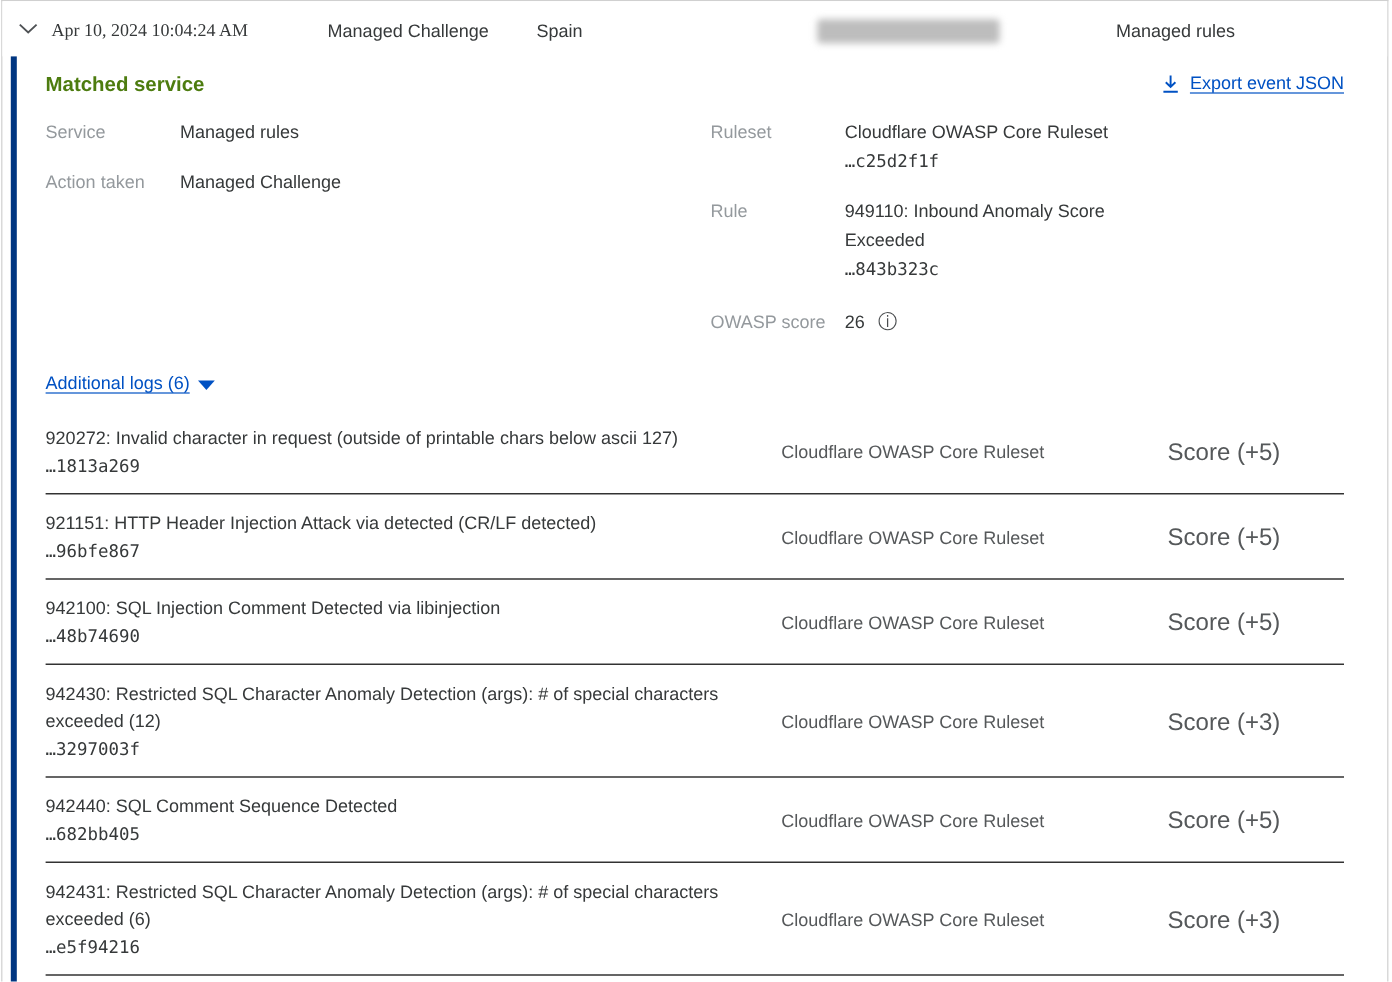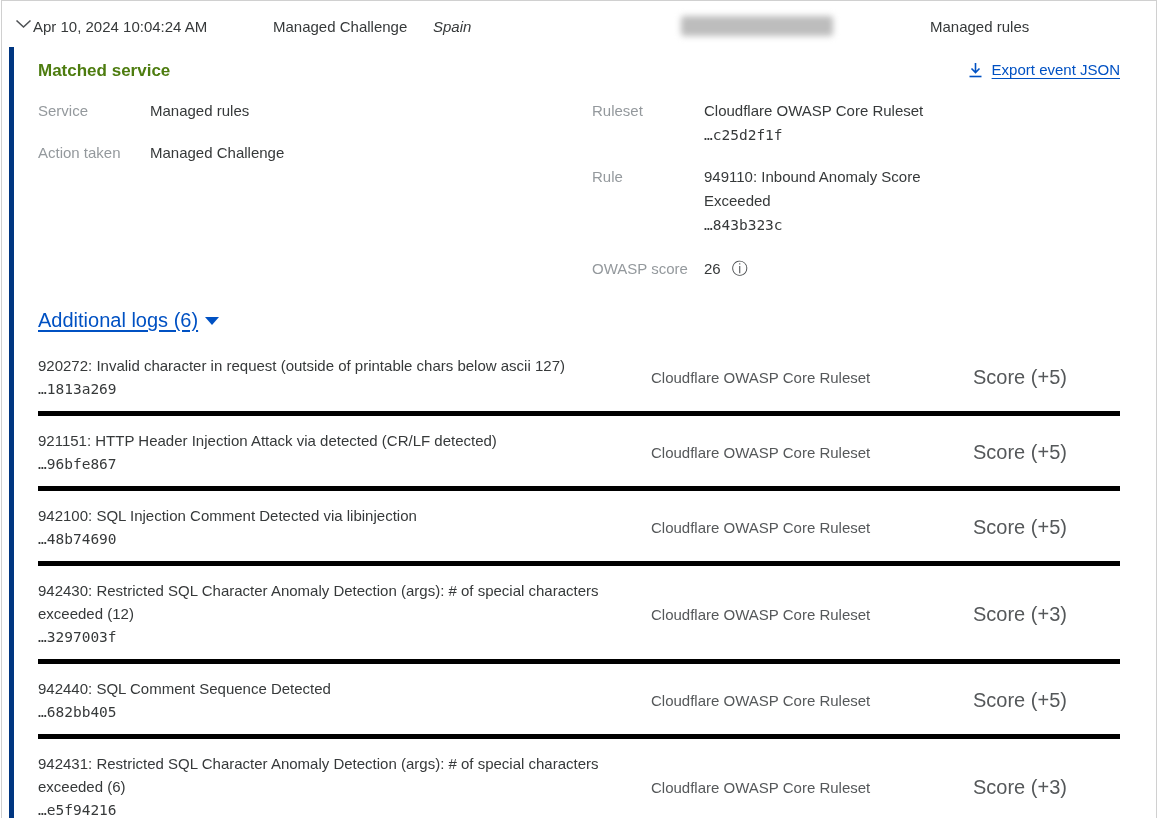--- a/index.html
+++ b/index.html
@@ -20,23 +20,23 @@
   }
   
   .event-row {
     position: relative;
     height: 46px;
     cursor: pointer;
     background: #fff;
   }
   .event-row .chevron { position: absolute; left: 13px; top: 18px; width: 17px; height: 10px; }
   .event-row .cell { position: absolute; top: 17px; font-size: 15px; color: #36393a; white-space: nowrap; }
-  .cell-timestamp { left: 31px; }
+  .cell-timestamp { left: 41px; font-family: Liberation Serif, serif; }
   .cell-action    { left: 271px; }
-  .cell-country   { left: 431px; font-style: italic; }
+  .cell-country   { left: 445px; }
   .cell-service   { left: 928px; }
   .redacted {
     position: absolute; left: 679px; top: 15px;
     width: 152px; height: 20px;
     background: #bdbdbd; border-radius: 3px;
     filter: blur(3px);
   }
   
   .panel {
     position: relative;
@@ -74,36 +74,36 @@
   .owasp-row { margin-top: 20px; margin-bottom: 0; }
   .owasp-value { display: flex; align-items: center; gap: 11px; }
   .info-icon {
     font-size: 16px; color: #4a4d4f; line-height: 1;
     cursor: pointer; user-select: none;
   }
   
   .additional-logs {
     display: inline-flex; align-items: center;
     margin-top: 27px;
-    color: #0051c3; font-size: 20px; line-height: 24px;
+    color: #0051c3; font-size: 15px; line-height: 24px;
     cursor: pointer;
   }
   .additional-logs .link-text { text-decoration: underline; text-underline-offset: 3px; }
   .caret-down {
     width: 0; height: 0; margin-left: 7px; margin-top: 2px;
     border-left: 7px solid transparent;
     border-right: 7px solid transparent;
     border-top: 8px solid #0051c3;
   }
   
   .log-list { margin-top: 9px; }
   .log-row {
     display: grid;
     grid-template-columns: 613px 322px 1fr;
-    border-bottom: 5px solid #000000;
+    border-bottom: 1px solid #000000;
     padding: 13px 0 10px 0;
     align-items: center;
   }
   .log-desc-wrap { align-self: start; max-width: 592px; }
   .log-desc { font-size: 15px; line-height: 23px; color: #36393a; }
   .log-hash {
     font-family: "DejaVu Sans Mono", "Liberation Mono", monospace;
     font-size: 14.5px; line-height: 24px; color: #36393a;
   }
   .log-ruleset { font-size: 15px; color: #55585a; }

